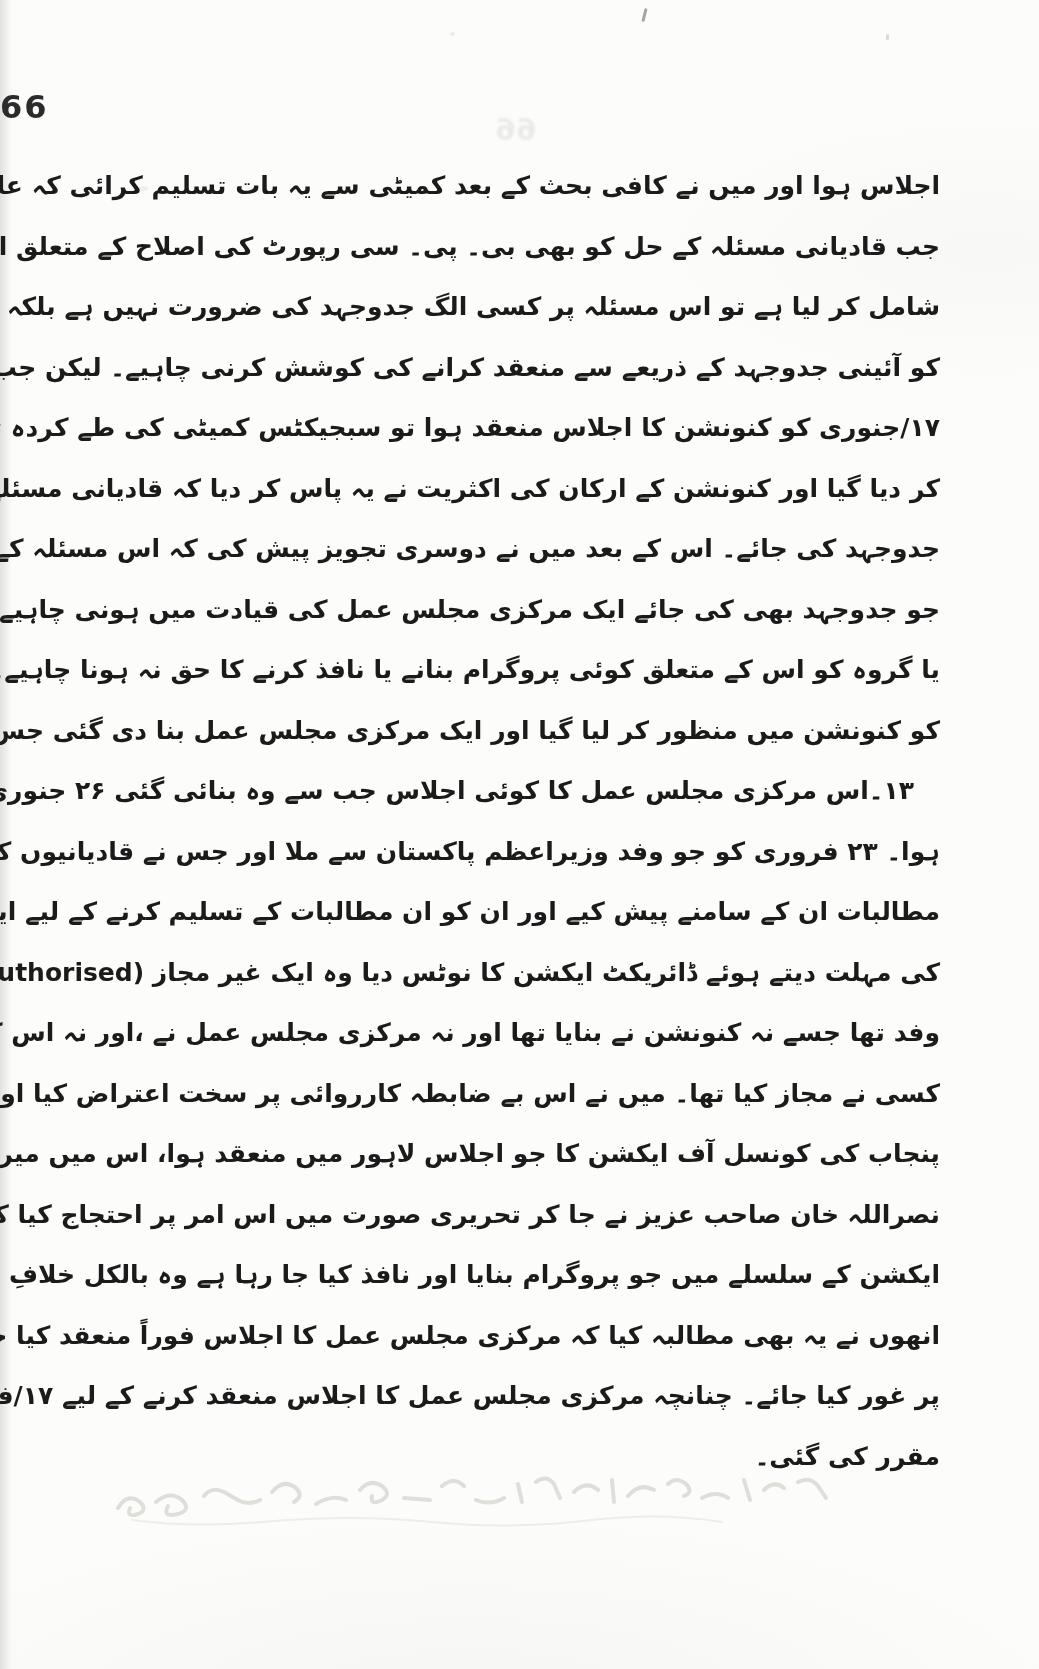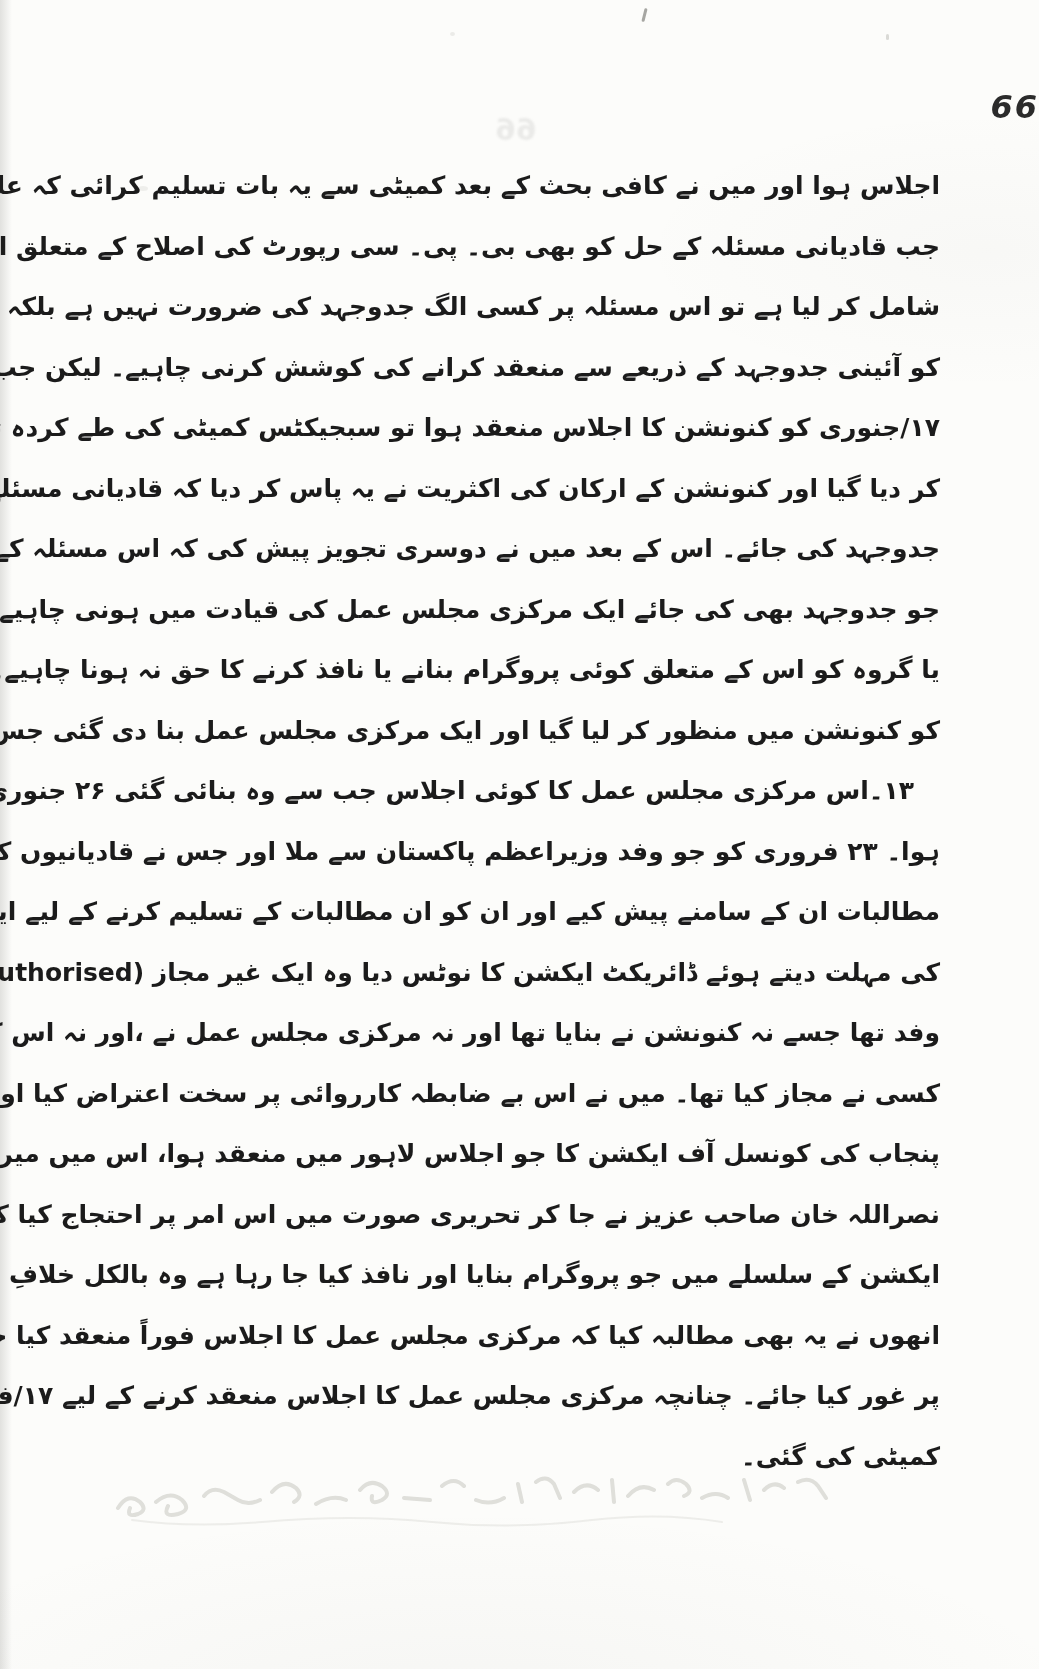--- a/index.html
+++ b/index.html
@@ -16,24 +16,23 @@
       radial-gradient(ellipse 900px 300px at 45% 103%, rgba(120,120,115,0.05), transparent 70%),
       radial-gradient(ellipse 500px 200px at 95% 15%, rgba(120,120,115,0.03), transparent 70%),
       #fcfcfa;
   }
   .edge-shade{
     position:absolute;left:0;top:0;bottom:0;width:12px;
     background:linear-gradient(to right, rgba(60,60,55,0.14), rgba(60,60,55,0.0));
   }
   .pageno{
     position:absolute;top:88px;left:0;width:1039px;
-    text-align:right;
+    text-align:left;
     font-size:32px;font-weight:600;color:#2b2b2b;
     letter-spacing:2px;
-    font-style:italic;
   }
   .pageno-ghost{
     position:absolute;top:112px;left:495px;
     font-size:30px;font-weight:600;color:rgba(80,80,80,0.10);
     transform:scaleX(-1);
     filter:blur(1px);
   }
   .text-block{
     position:absolute;top:156px;left:100px;width:840px;
     direction:rtl;
@@ -96,21 +95,21 @@
     <div class="line">ہوا۔ ۲۳ فروری کو جو وفد وزیراعظم پاکستان سے ملا اور جس نے قادیانیوں کے متعلق چند</div>
     <div class="line">مطالبات ان کے سامنے پیش کیے اور ان کو ان مطالبات کے تسلیم کرنے کے لیے ایک مہینے</div>
     <div class="line">کی مہلت دیتے ہوئے ڈائریکٹ ایکشن کا نوٹس دیا وہ ایک غیر مجاز (un-authorised)</div>
     <div class="line">وفد تھا جسے نہ کنونشن نے بنایا تھا اور نہ مرکزی مجلس عمل نے ،اور نہ اس کو ایسا کوئی نوٹس دینے کا</div>
     <div class="line">کسی نے مجاز کیا تھا۔ میں نے اس بے ضابطہ کارروائی پر سخت اعتراض کیا اور ۱۳ فروری کو</div>
     <div class="line">پنجاب کی کونسل آف ایکشن کا جو اجلاس لاہور میں منعقد ہوا، اس میں میری طرف سے ملک</div>
     <div class="line">نصراللہ خان صاحب عزیز نے جا کر تحریری صورت میں اس امر پر احتجاج کیا کہ ڈائریکٹ</div>
     <div class="line">ایکشن کے سلسلے میں جو پروگرام بنایا اور نافذ کیا جا رہا ہے وہ بالکل خلافِ ضابطہ ہے نیز</div>
     <div class="line">انھوں نے یہ بھی مطالبہ کیا کہ مرکزی مجلس عمل کا اجلاس فوراً منعقد کیا جائے جس میں اس مسئلہ</div>
     <div class="line">پر غور کیا جائے۔ چنانچہ مرکزی مجلس عمل کا اجلاس منعقد کرنے کے لیے ۱۷/فروری کی تاریخ</div>
-    <div class="line para-end">کمیٹی کی گئی۔</div>
+    <div class="line para-end">مقرر کی گئی۔</div>
   </div>
 
   <svg class="ghost-squiggle" width="730" height="70" viewBox="0 0 730 70">
     <g fill="none" stroke="#b9b9b2" stroke-width="4" stroke-linecap="round" opacity="0.8">
       <path d="M6,46 q10,-16 22,-6 q8,8 -2,12 q-12,4 -8,-6 M44,40 q14,-12 26,-2 q10,10 -4,14 q-16,4 -10,-8 M92,34 q8,-10 20,-4 l14,8 q10,6 22,0 M160,30 q12,-14 24,-4 q8,8 -2,14 M204,42 q16,-10 30,-4 M248,28 q10,-12 22,-4 q10,8 0,14 q-12,6 -10,-4 M292,36 l26,2 M330,24 q12,-10 22,0 M364,38 q14,6 28,-2 M406,22 l4,18 M424,20 q10,-8 18,2 l6,14 M462,30 q12,-12 24,-2 M500,18 l2,22 M516,34 q12,-14 26,-6 M556,22 q8,-8 18,0 q8,8 -2,12 M590,36 q14,-8 26,0 M632,18 l6,20 M652,28 q10,-10 20,-2 M686,20 q12,-6 20,4 l8,12"></path>
       <path d="M20,58 q60,8 130,2 q90,-8 170,0 q80,8 160,-2 q70,-8 130,2" stroke-width="2" opacity="0.5"></path>
     </g>
   </svg>
 
 </div>

